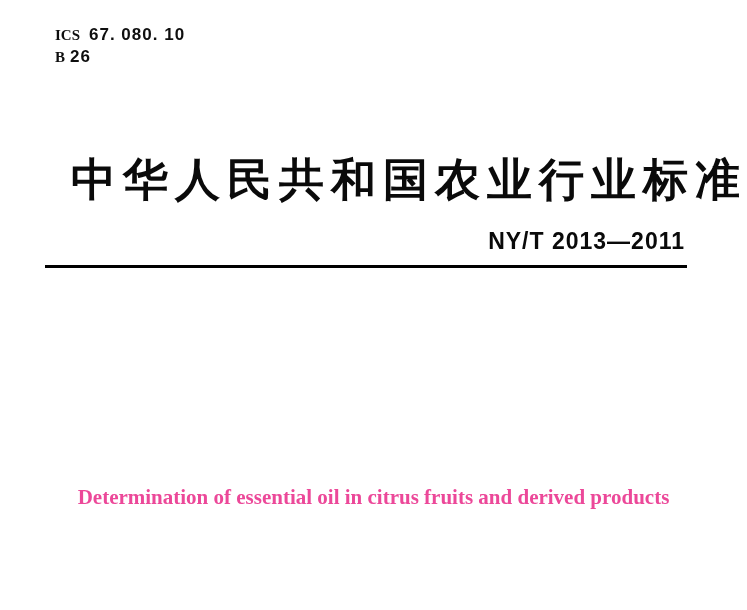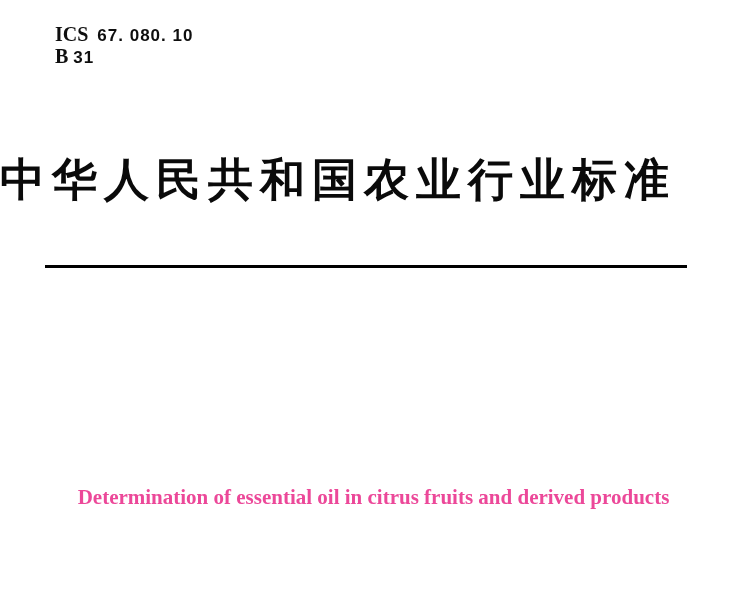--- a/index.html
+++ b/index.html
@@ -18,21 +18,21 @@
   
   .ics-block {
     position: absolute;
     left: 55px; top: 24px;
     line-height: 21px;
     white-space: nowrap;
   }
   .ics-label, .class-label {
     font-family: "Liberation Serif", serif;
     font-weight: bold;
-    font-size: 20px;
+    font-size: 15px;
   }
   .ics-code, .class-code {
     font-family: "Liberation Sans", sans-serif;
     font-weight: bold;
     font-size: 17px;
     letter-spacing: 1px;
     margin-top: 7px;
   }
   .ics-code { margin-left: 9px; }
   .class-code { margin-left: 5px; }
@@ -44,21 +44,21 @@
     font-weight: bold;
     font-size: 96px;
     line-height: 1;
     letter-spacing: 18px;
     color: #161616;
   }
   
   .heading {
     position: absolute;
     left: 0; right: 0; top: 150px;
-    text-align: left;
+    text-align: right;
     font-weight: bold;
     font-size: 45px;
     letter-spacing: 7px;
     white-space: nowrap;
     color: #0a0a0a;
   }
   
   .std-number {
     position: absolute;
     top: 228px; right: 62px;
@@ -98,26 +98,27 @@
 </head>
 <body>
 
 <div class="page">
 
   <div class="ics-block">
     <div class="ics-line">
       <span class="ics-label">ICS</span><span class="ics-code">67. 080. 10</span>
     </div>
     <div class="ics-line">
-      <span class="class-label">B</span><span class="class-code">31</span>
+      <span class="class-label">B</span><span class="class-code">26</span>
     </div>
   </div>
 
 
   <div class="heading">中华人民共和国农业行业标准</div>
 
+  <div class="std-number">NY/T 2013—2011</div>
 
   <div class="rule"></div>
 
 
   <div class="title-en">Determination of essential oil in citrus fruits and derived products</div>
 
 </div>
 
 </body></html>

